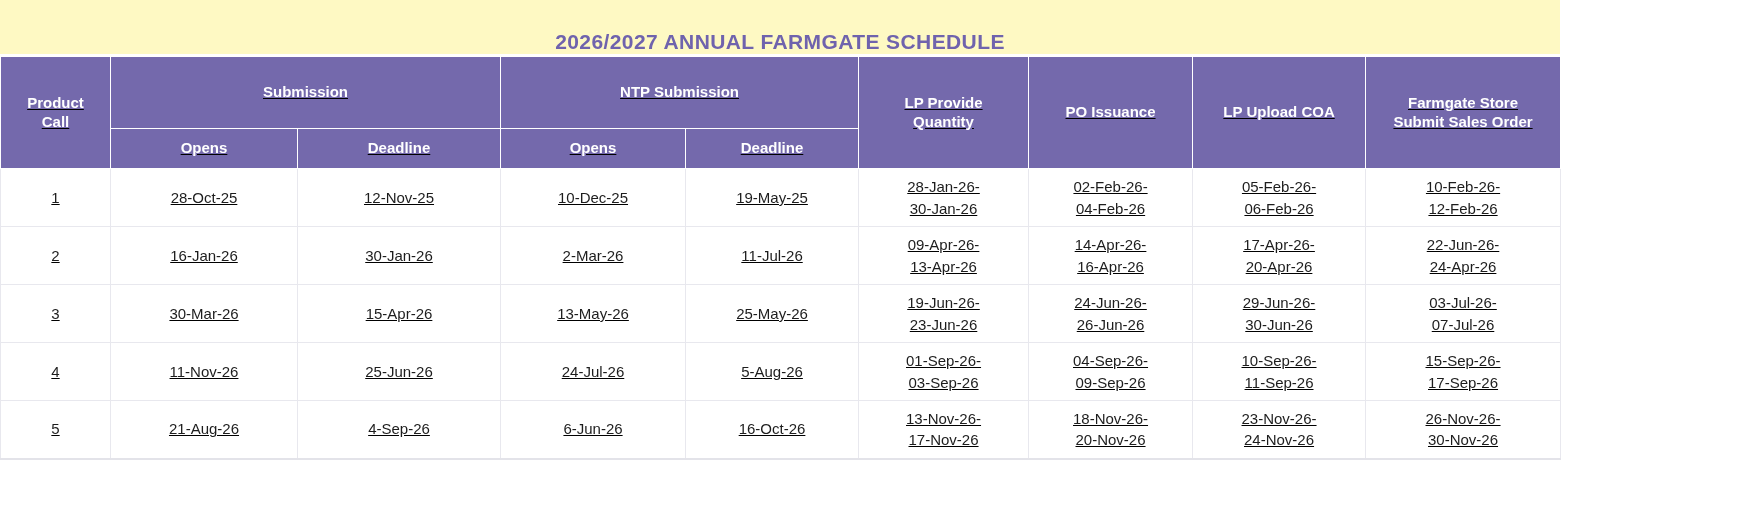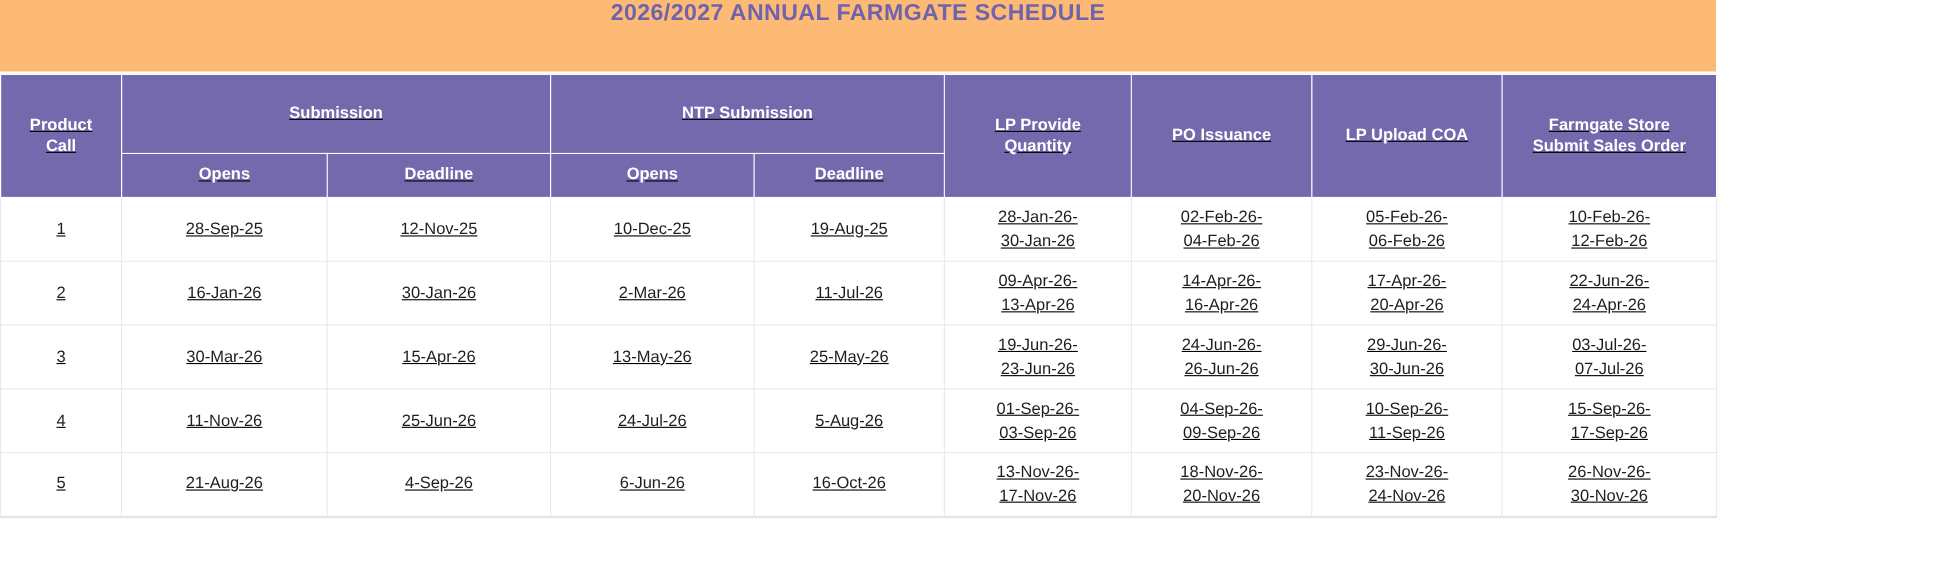--- a/index.html
+++ b/index.html
@@ -15,24 +15,24 @@
   }
 
   #schedule-wrap {
     width: 1560px;
     margin: 0;
     padding: 0;
   }
 
   
   .title-bar {
-    height: 67px;
-    background: #fdba74;
+    height: 56px;
+    background: #fef9c3;
     display: flex;
-    align-items: flex-start;
+    align-items: flex-end;
     justify-content: center;
     box-sizing: border-box;
     border-bottom: 2px solid #ffffff;
   }
   .title-text {
     color: #6f63ad;
     font-size: 21px;
     font-weight: bold;
     letter-spacing: 0.4px;
     text-align: center;
@@ -157,24 +157,24 @@
         <th class="hd sub">Opens</th>
         <th class="hd sub">Deadline</th>
         <th class="hd sub">Opens</th>
         <th class="hd sub">Deadline</th>
       </tr>
     </thead>
 
     <tbody>
       <tr>
         <td class="cell num">1</td>
-        <td class="cell">28-Sep-25</td>
+        <td class="cell">28-Oct-25</td>
         <td class="cell">12-Nov-25</td>
         <td class="cell">10-Dec-25</td>
-        <td class="cell">19-Aug-25</td>
+        <td class="cell">19-May-25</td>
         <td class="cell">28-Jan-26-
 30-Jan-26</td>
         <td class="cell">02-Feb-26-
 04-Feb-26</td>
         <td class="cell">05-Feb-26-
 06-Feb-26</td>
         <td class="cell">10-Feb-26-
 12-Feb-26</td>
       </tr>
       <tr>

